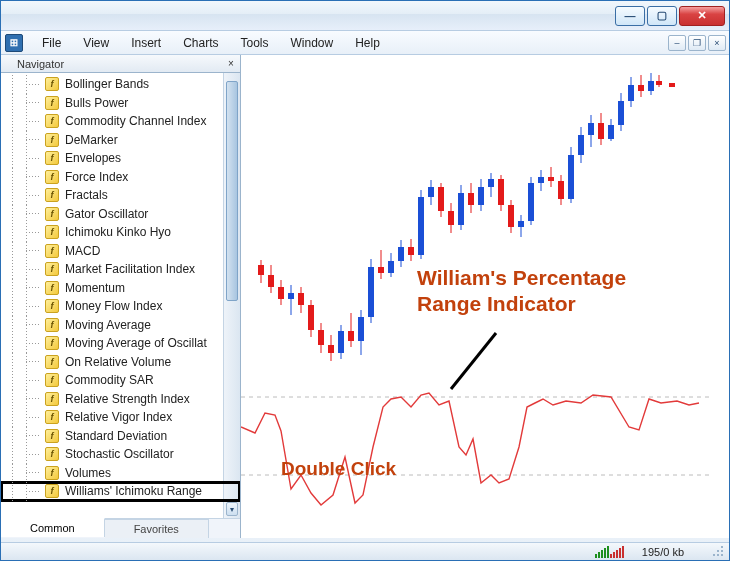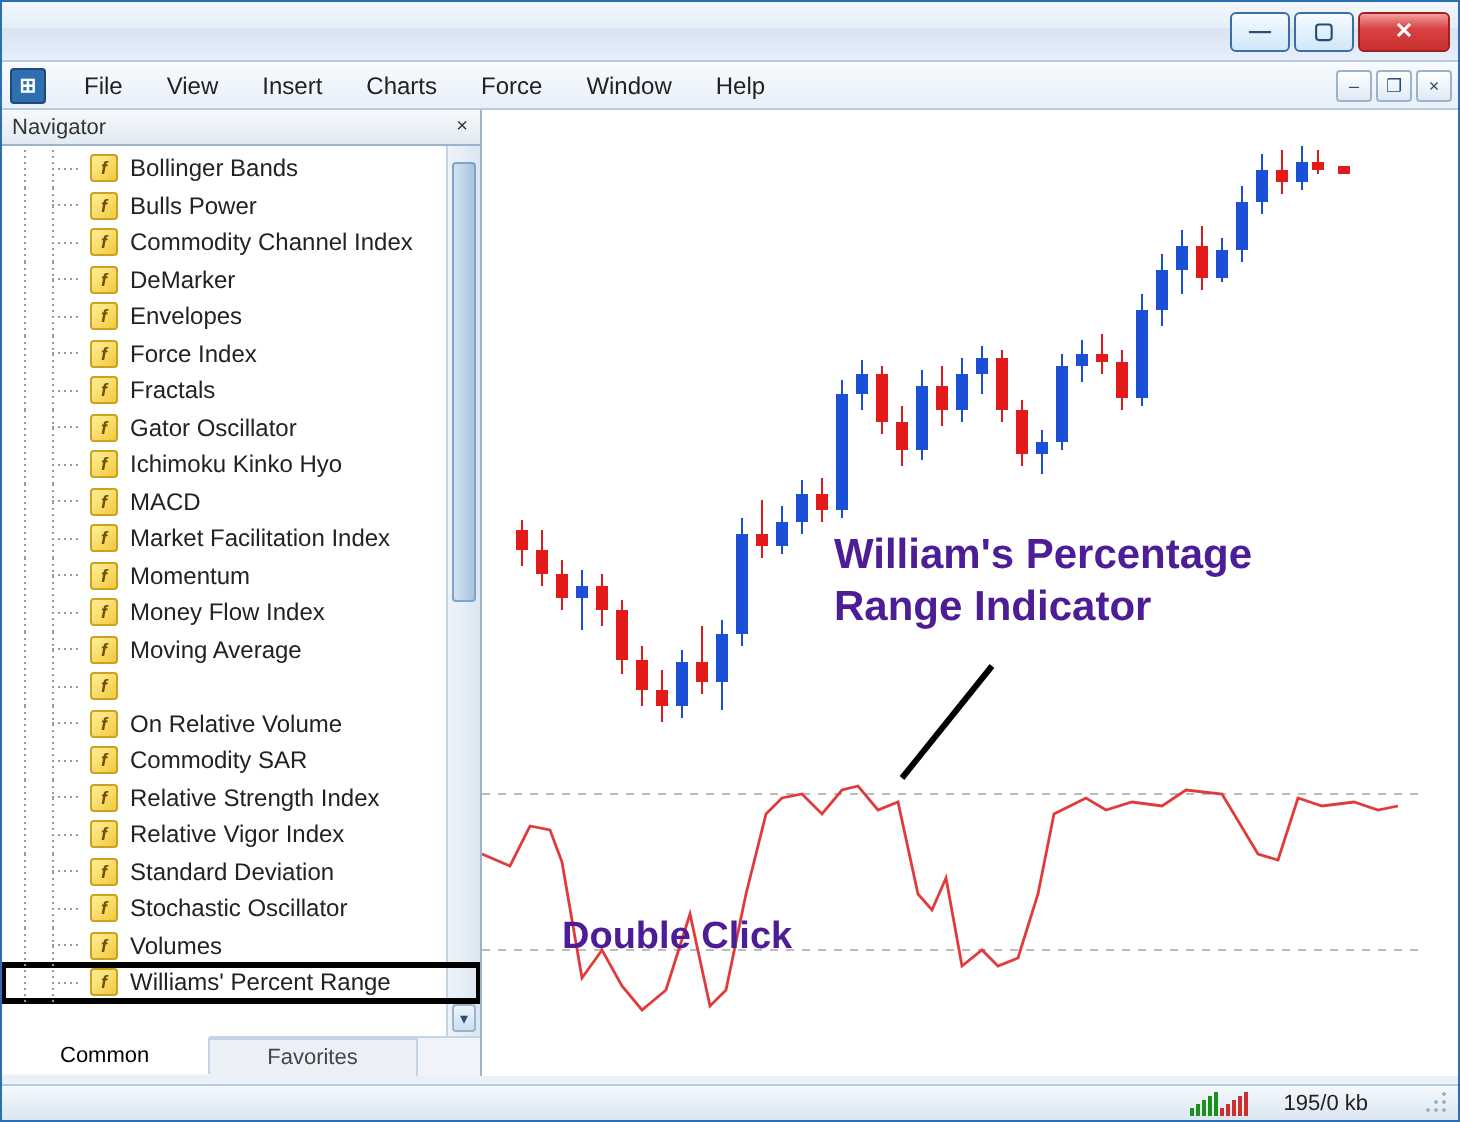--- a/index.html
+++ b/index.html
@@ -92,21 +92,21 @@
   border-right: 1px solid #9bb4cc;
   display: flex;
   flex-direction: column;
 }
 .nav-header {
   height: 18px;
   background: linear-gradient(#f6f9fc, #e2eaf3);
   border-bottom: 1px solid #9bb4cc;
   font-size: 11px;
   color: #333;
-  padding-left: 5px;
+  padding-left: 16px;
   display: flex; align-items: center;
   position: relative;
 }
 .nav-header .close-x {
   position: absolute; right: 3px; top: 2px;
   font-size: 10px; color: #333;
   width: 12px; height: 12px;
   display: flex; align-items: center; justify-content: center;
 }
 .nav-tree {
@@ -203,21 +203,21 @@
   position: relative;
   overflow: hidden;
 }
 .chart-area svg {
   position: absolute; top:0; left:0;
 }
 .annot {
   position: absolute;
   font-family: Arial, sans-serif;
   font-weight: bold;
-  color: #4c1d95;
+  color: #c2410c;
   font-size: 21px;
   line-height: 1.25;
 }
 
 
 .statusbar {
   position: absolute;
   bottom: 0; left: 0; right: 0;
   height: 18px;
   background: linear-gradient(#f4f8fc, #dbe6f1);
@@ -269,21 +269,21 @@
   <div class="btn">▢</div>
   <div class="btn close">✕</div>
 </div>
 
 <div class="menubar">
   <div class="app-icon">⊞</div>
   <div class="menu-item">File</div>
   <div class="menu-item">View</div>
   <div class="menu-item">Insert</div>
   <div class="menu-item">Charts</div>
-  <div class="menu-item">Force</div>
+  <div class="menu-item">Tools</div>
   <div class="menu-item">Window</div>
   <div class="menu-item">Help</div>
   <div class="mdi-controls">
     <div class="mdi-btn">–</div>
     <div class="mdi-btn">❐</div>
     <div class="mdi-btn">×</div>
   </div>
 </div>
 
 <div class="content">
@@ -345,20 +345,21 @@
         <div class="tree-item">
           <span class="file-icon">f</span>
           <span>Money Flow Index</span>
         </div>
         <div class="tree-item">
           <span class="file-icon">f</span>
           <span>Moving Average</span>
         </div>
         <div class="tree-item">
           <span class="file-icon">f</span>
+          <span>Moving Average of Oscillat</span>
         </div>
         <div class="tree-item">
           <span class="file-icon">f</span>
           <span>On Relative Volume</span>
         </div>
         <div class="tree-item">
           <span class="file-icon">f</span>
           <span>Commodity SAR</span>
         </div>
         <div class="tree-item">
@@ -376,21 +377,21 @@
         <div class="tree-item">
           <span class="file-icon">f</span>
           <span>Stochastic Oscillator</span>
         </div>
         <div class="tree-item">
           <span class="file-icon">f</span>
           <span>Volumes</span>
         </div>
         <div class="tree-item highlighted">
           <span class="file-icon">f</span>
-          <span>Williams' Percent Range</span>
+          <span>Williams' Ichimoku Range</span>
         </div>
         <div class="scroll-thumb"></div>
       <div class="scroll-arrow" style="bottom:2px">▾</div>
     </div>
     <div class="nav-tabs-bottom">
       <div class="nav-tab">Common</div>
       <div class="nav-tab inactive">Favorites</div>
     </div>
   </div>
 

